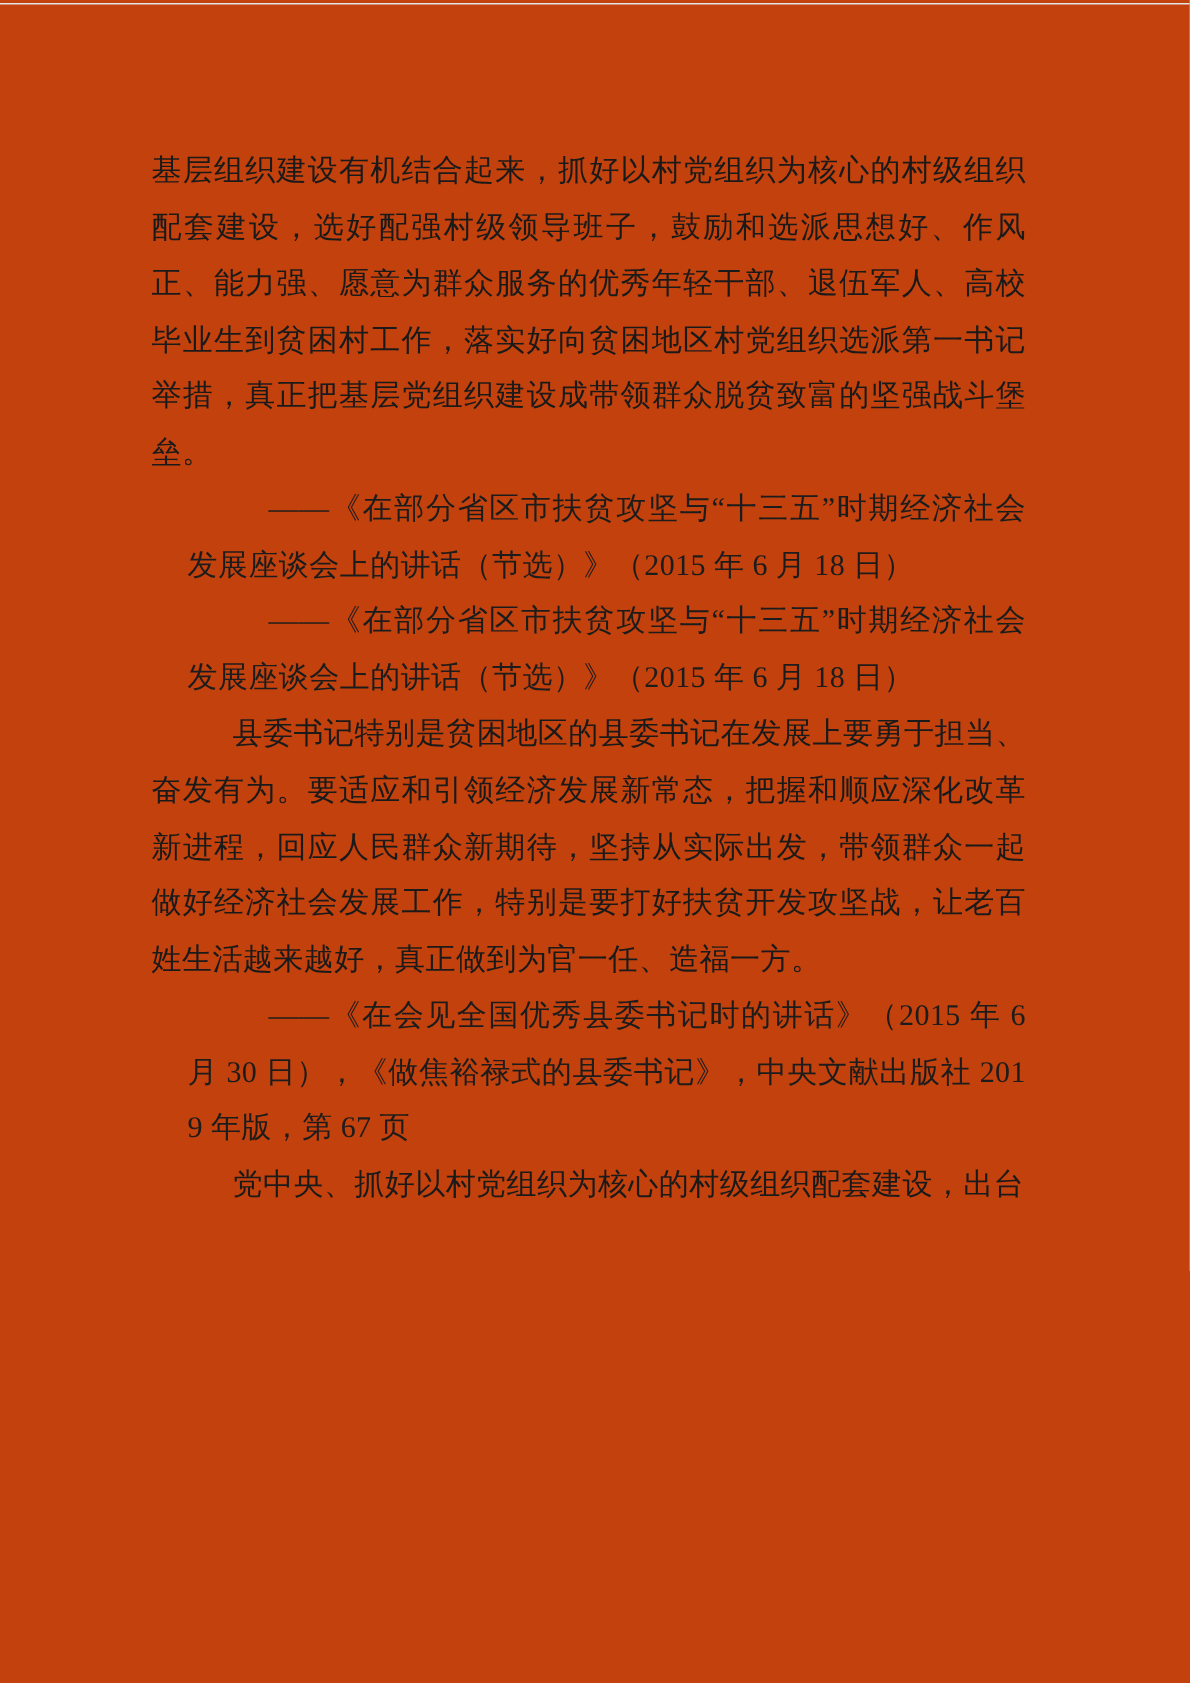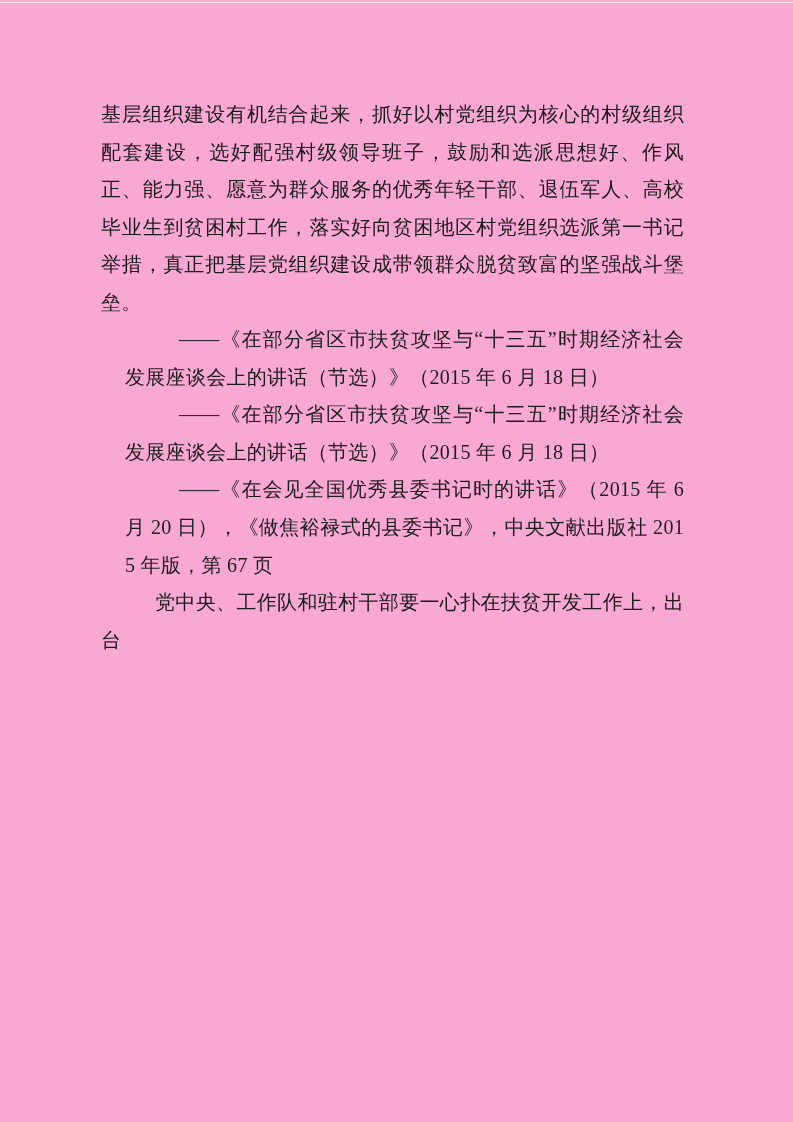--- a/index.html
+++ b/index.html
@@ -13,21 +13,21 @@
     position: relative;
     overflow: hidden;
     font-family: "Liberation Serif", "DejaVu Serif", serif;
   }
   .page {
     position: absolute;
     left: 0;
     top: 0;
     width: 793px;
     height: 1122px;
-    background: #f9a8d4;
+    background: #c2410c;
   }
   .page-top-edge {
     position: absolute;
     left: 0;
     top: 2px;
     width: 793px;
     height: 1px;
     background: #e4e4e4;
   }
   .text-block {
@@ -58,16 +58,17 @@
 </style>
 </head>
 <body>
 
 <div class="page">
   <div class="page-top-edge"></div>
   <div class="text-block" id="doc">
       <p class="body">基层组织建设有机结合起来，抓好以村党组织为核心的村级组织配套建设，选好配强村级领导班子，鼓励和选派思想好、作风正、能力强、愿意为群众服务的优秀年轻干部、退伍军人、高校毕业生到贫困村工作，落实好向贫困地区村党组织选派第一书记举措，真正把基层党组织建设成带领群众脱贫致富的坚强战斗堡垒。</p>
       <p class="citation indent">——《在部分省区市扶贫攻坚与“十三五”时期经济社会发展座谈会上的讲话（节选）》（2015 年 6 月 18 日）</p>
       <p class="citation indent">——《在部分省区市扶贫攻坚与“十三五”时期经济社会发展座谈会上的讲话（节选）》（2015 年 6 月 18 日）</p>
-      <p class="citation indent">——《在会见全国优秀县委书记时的讲话》（2015 年 6 月 20 日），《做焦裕禄式的县委书记》，中央文献出版社 2015 年版，第 67 页</p>
-      <p class="body indent">党中央、工作队和驻村干部要一心扑在扶贫开发工作上，出台</p>
+      <p class="body indent">县委书记特别是贫困地区的县委书记在发展上要勇于担当、奋发有为。要适应和引领经济发展新常态，把握和顺应深化改革新进程，回应人民群众新期待，坚持从实际出发，带领群众一起做好经济社会发展工作，特别是要打好扶贫开发攻坚战，让老百姓生活越来越好，真正做到为官一任、造福一方。</p>
+      <p class="citation indent">——《在会见全国优秀县委书记时的讲话》（2015 年 6 月 30 日），《做焦裕禄式的县委书记》，中央文献出版社 2019 年版，第 67 页</p>
+      <p class="body indent">党中央、抓好以村党组织为核心的村级组织配套建设，出台</p>
     </div>
 </div>
 
 </body></html>

